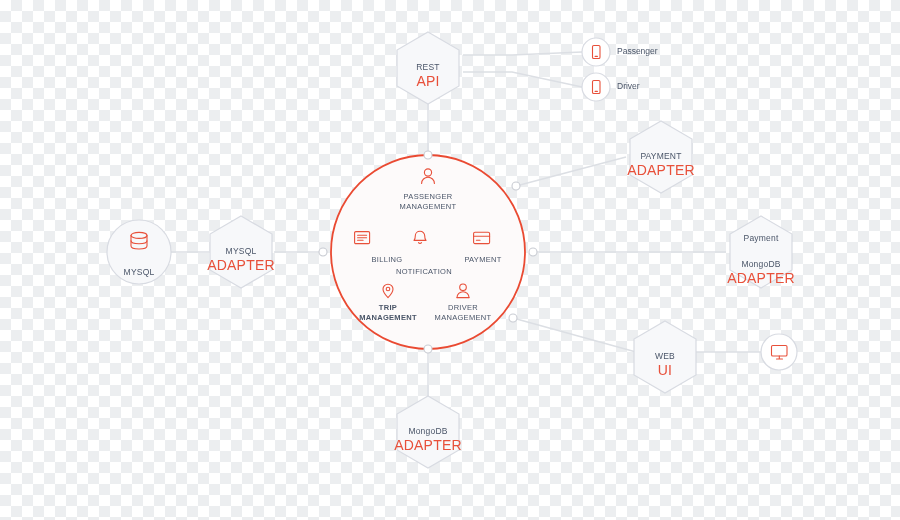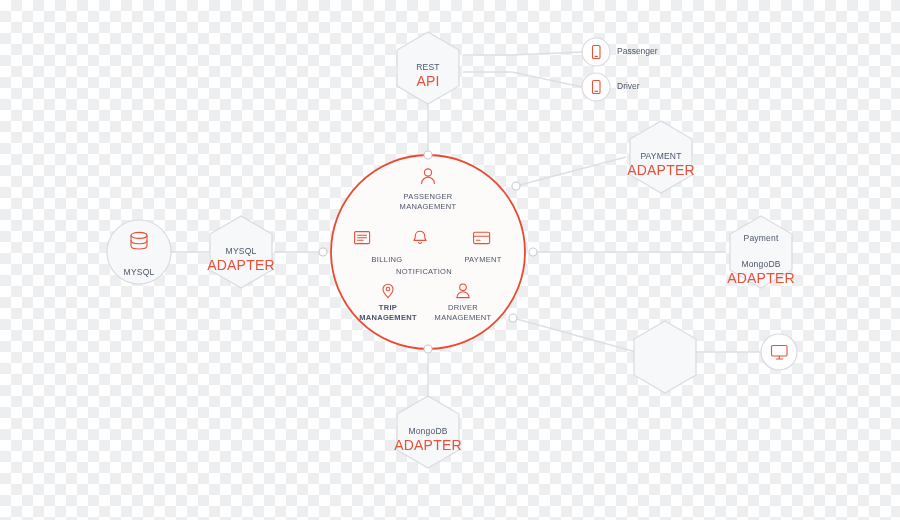--- a/index.html
+++ b/index.html
@@ -201,20 +201,24 @@
     <div class="hex-label lbl-dark">PAYMENT</div>
     <div class="hex-label lbl-red">ADAPTER</div>
   </div>
 
   <div class="node" style="left:729px; top:228px; width:64px; height:48px;">
     <div class="hex-label lbl-dark">Payment</div>
     <div class="hex-label lbl-dark">MongoDB</div>
     <div class="hex-label lbl-red">ADAPTER</div>
   </div>
 
+  <div class="node" style="left:634px; top:339px; width:62px; height:36px;">
+    <div class="hex-label lbl-dark">WEB</div>
+    <div class="hex-label lbl-red">UI</div>
+  </div>
 
   <div class="node" style="left:396px; top:414px; width:64px; height:36px;">
     <div class="hex-label lbl-dark">MongoDB</div>
     <div class="hex-label lbl-red">ADAPTER</div>
   </div>
 
   <div class="node" style="left:209px; top:234px; width:64px; height:36px;">
     <div class="hex-label lbl-dark">MYSQL</div>
     <div class="hex-label lbl-red">ADAPTER</div>
   </div>

